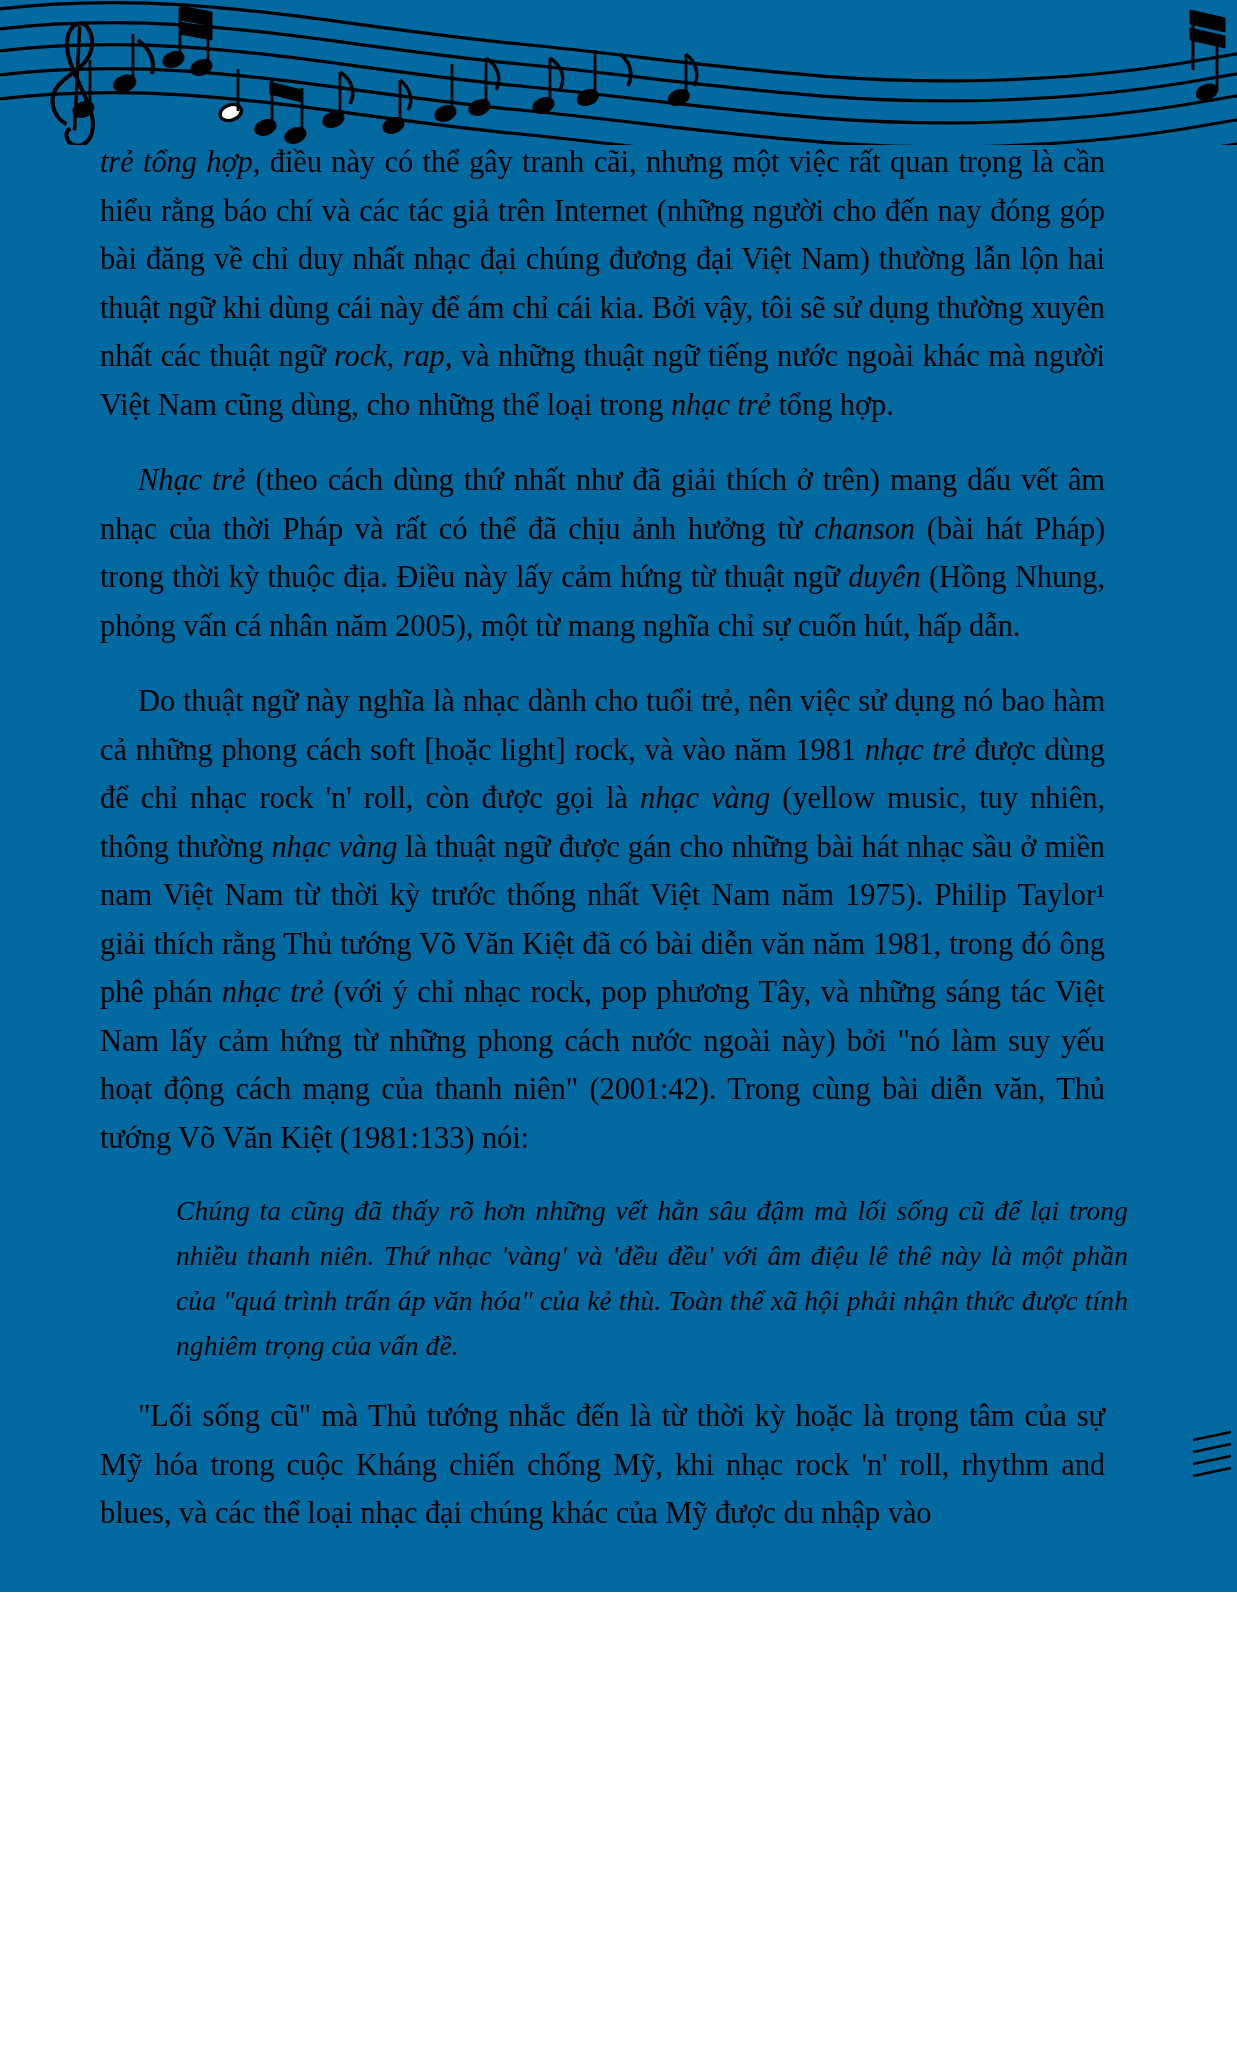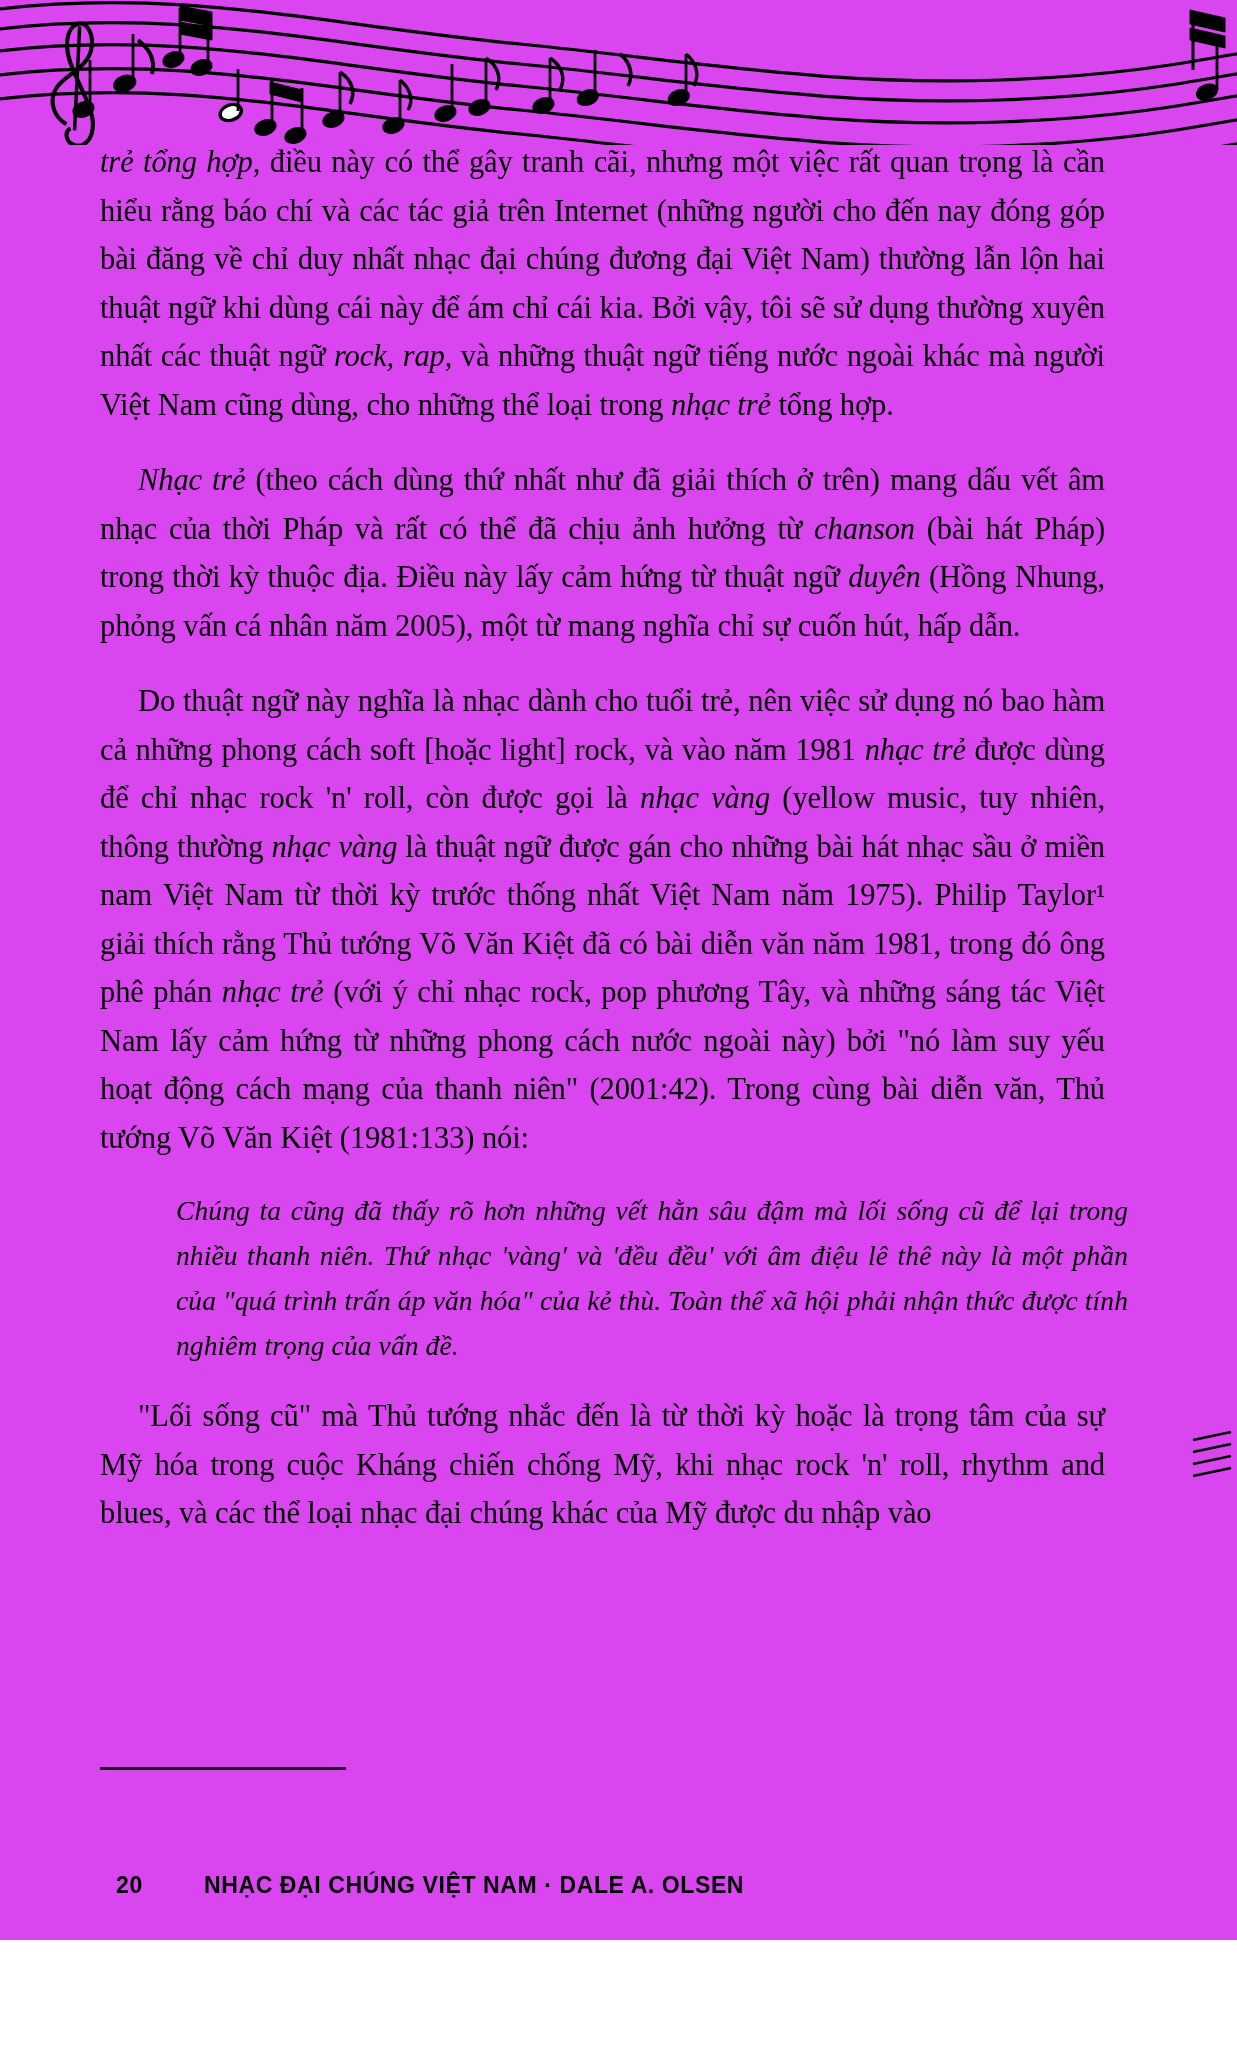--- a/index.html
+++ b/index.html
@@ -3,22 +3,22 @@
 <meta charset="utf-8">
 <style>
   html, body {
     margin: 0;
     padding: 0;
     background: #ffffff;
   }
   .page {
     position: relative;
     width: 1237px;
-    height: 1940px;
-    background: #d946ef;
+    height: 1592px;
+    background: #0369a1;
     overflow: hidden;
     font-family: "Liberation Serif", "DejaVu Serif", serif;
     color: #000000;
   }
 
   
   .staff-decoration {
     position: absolute;
     top: 0;
     left: 0;

